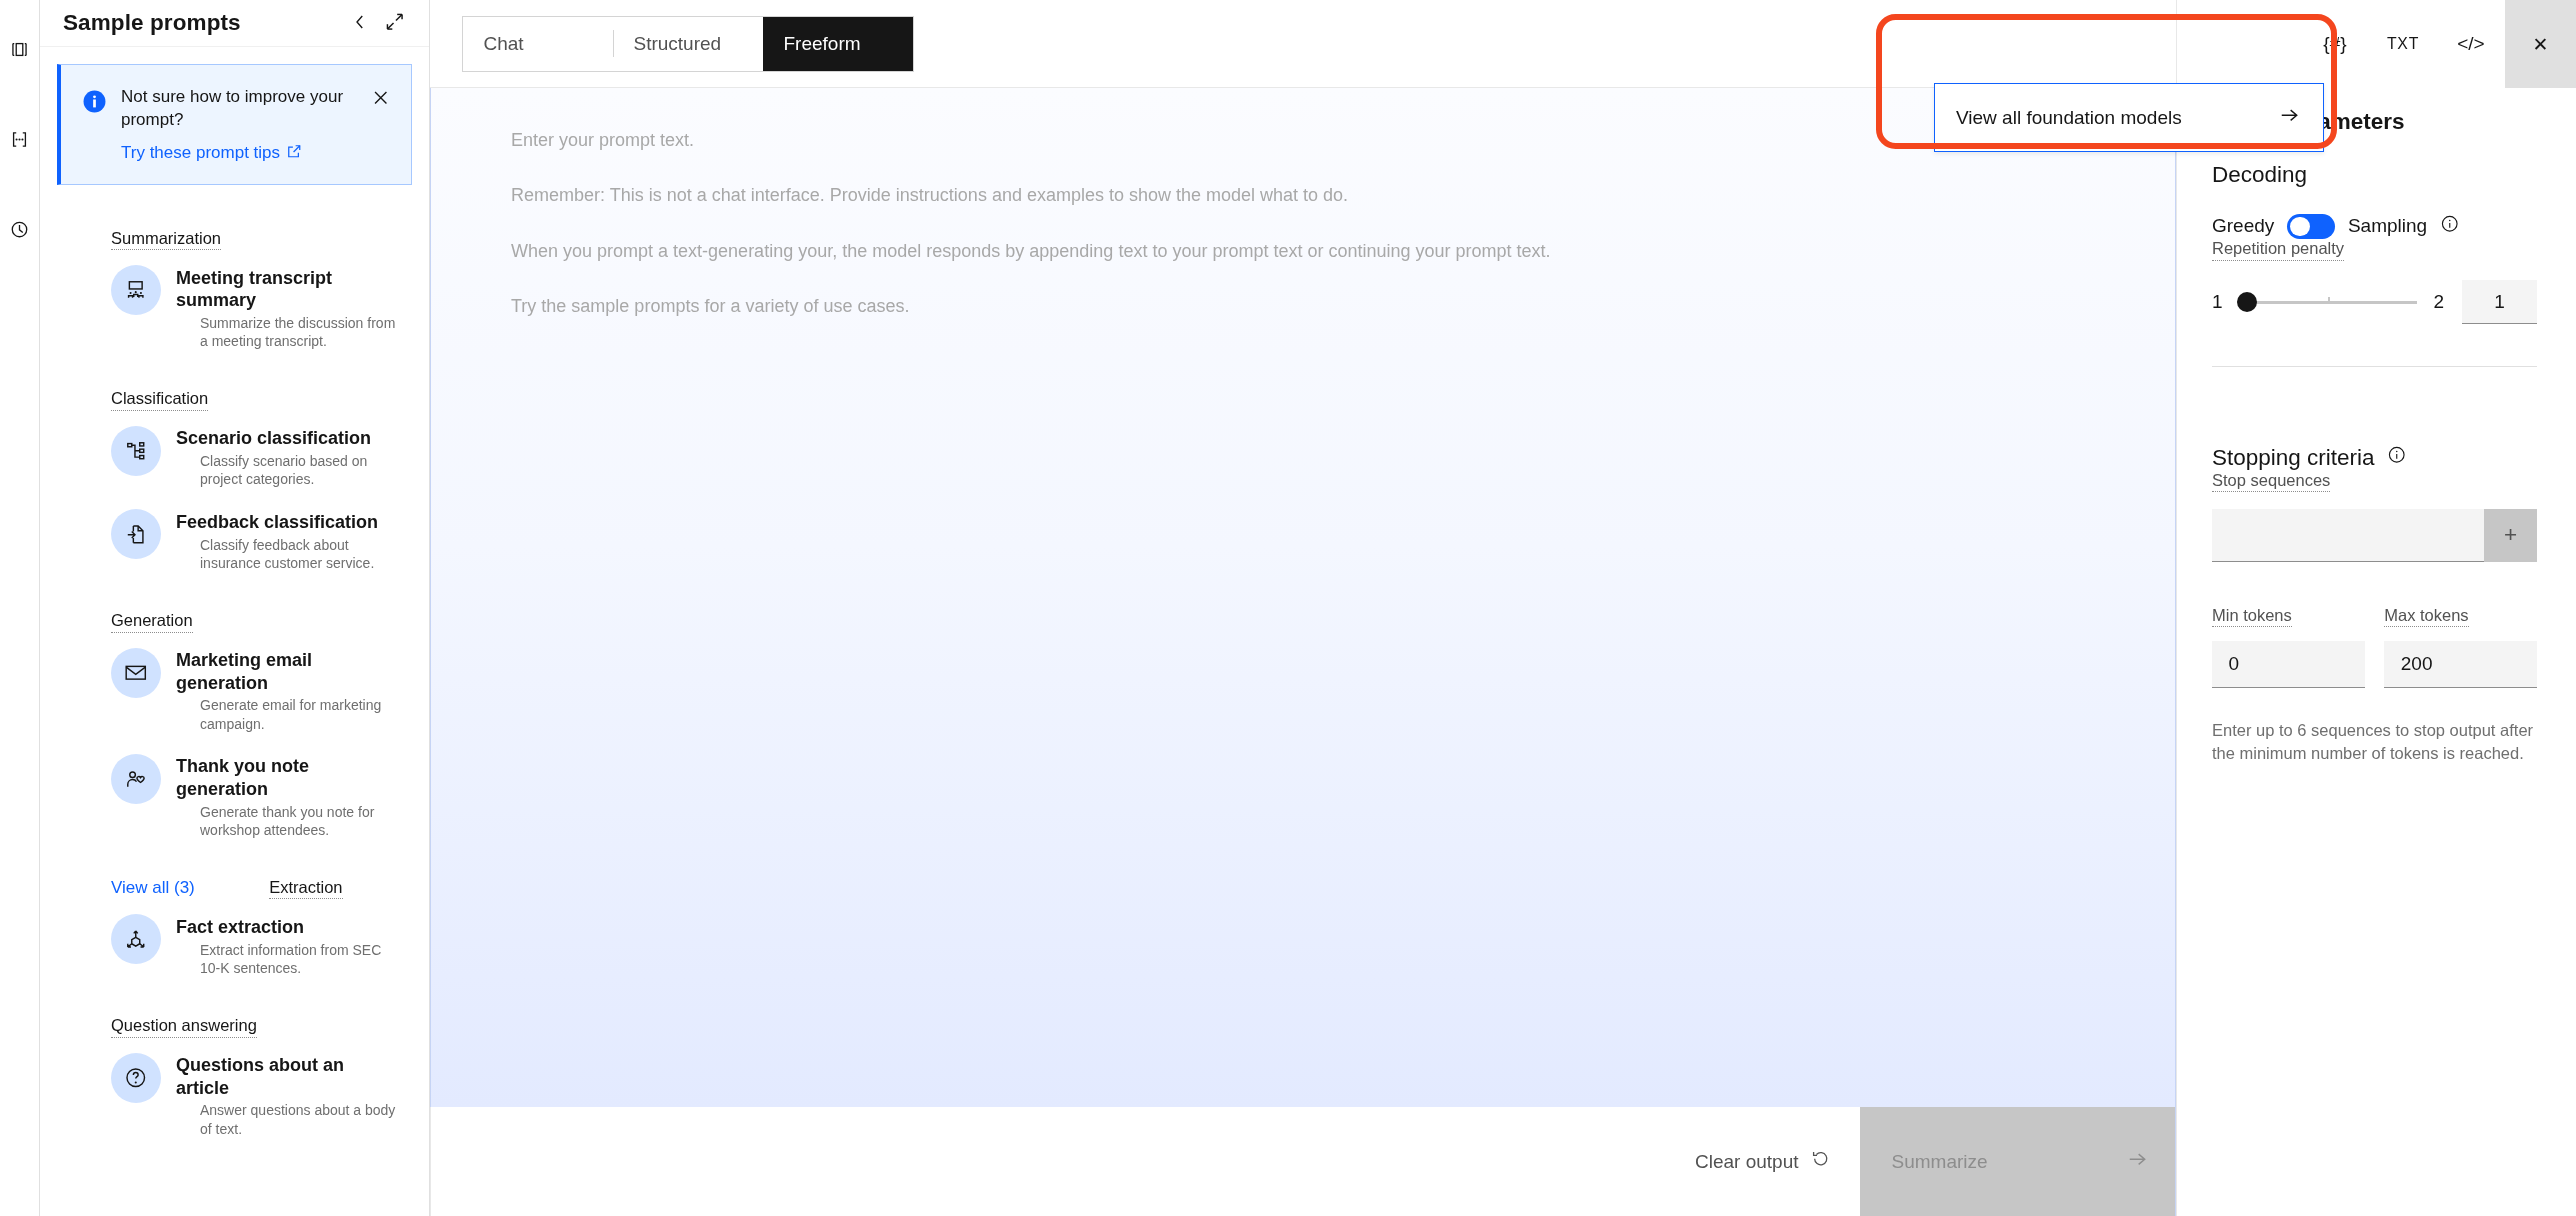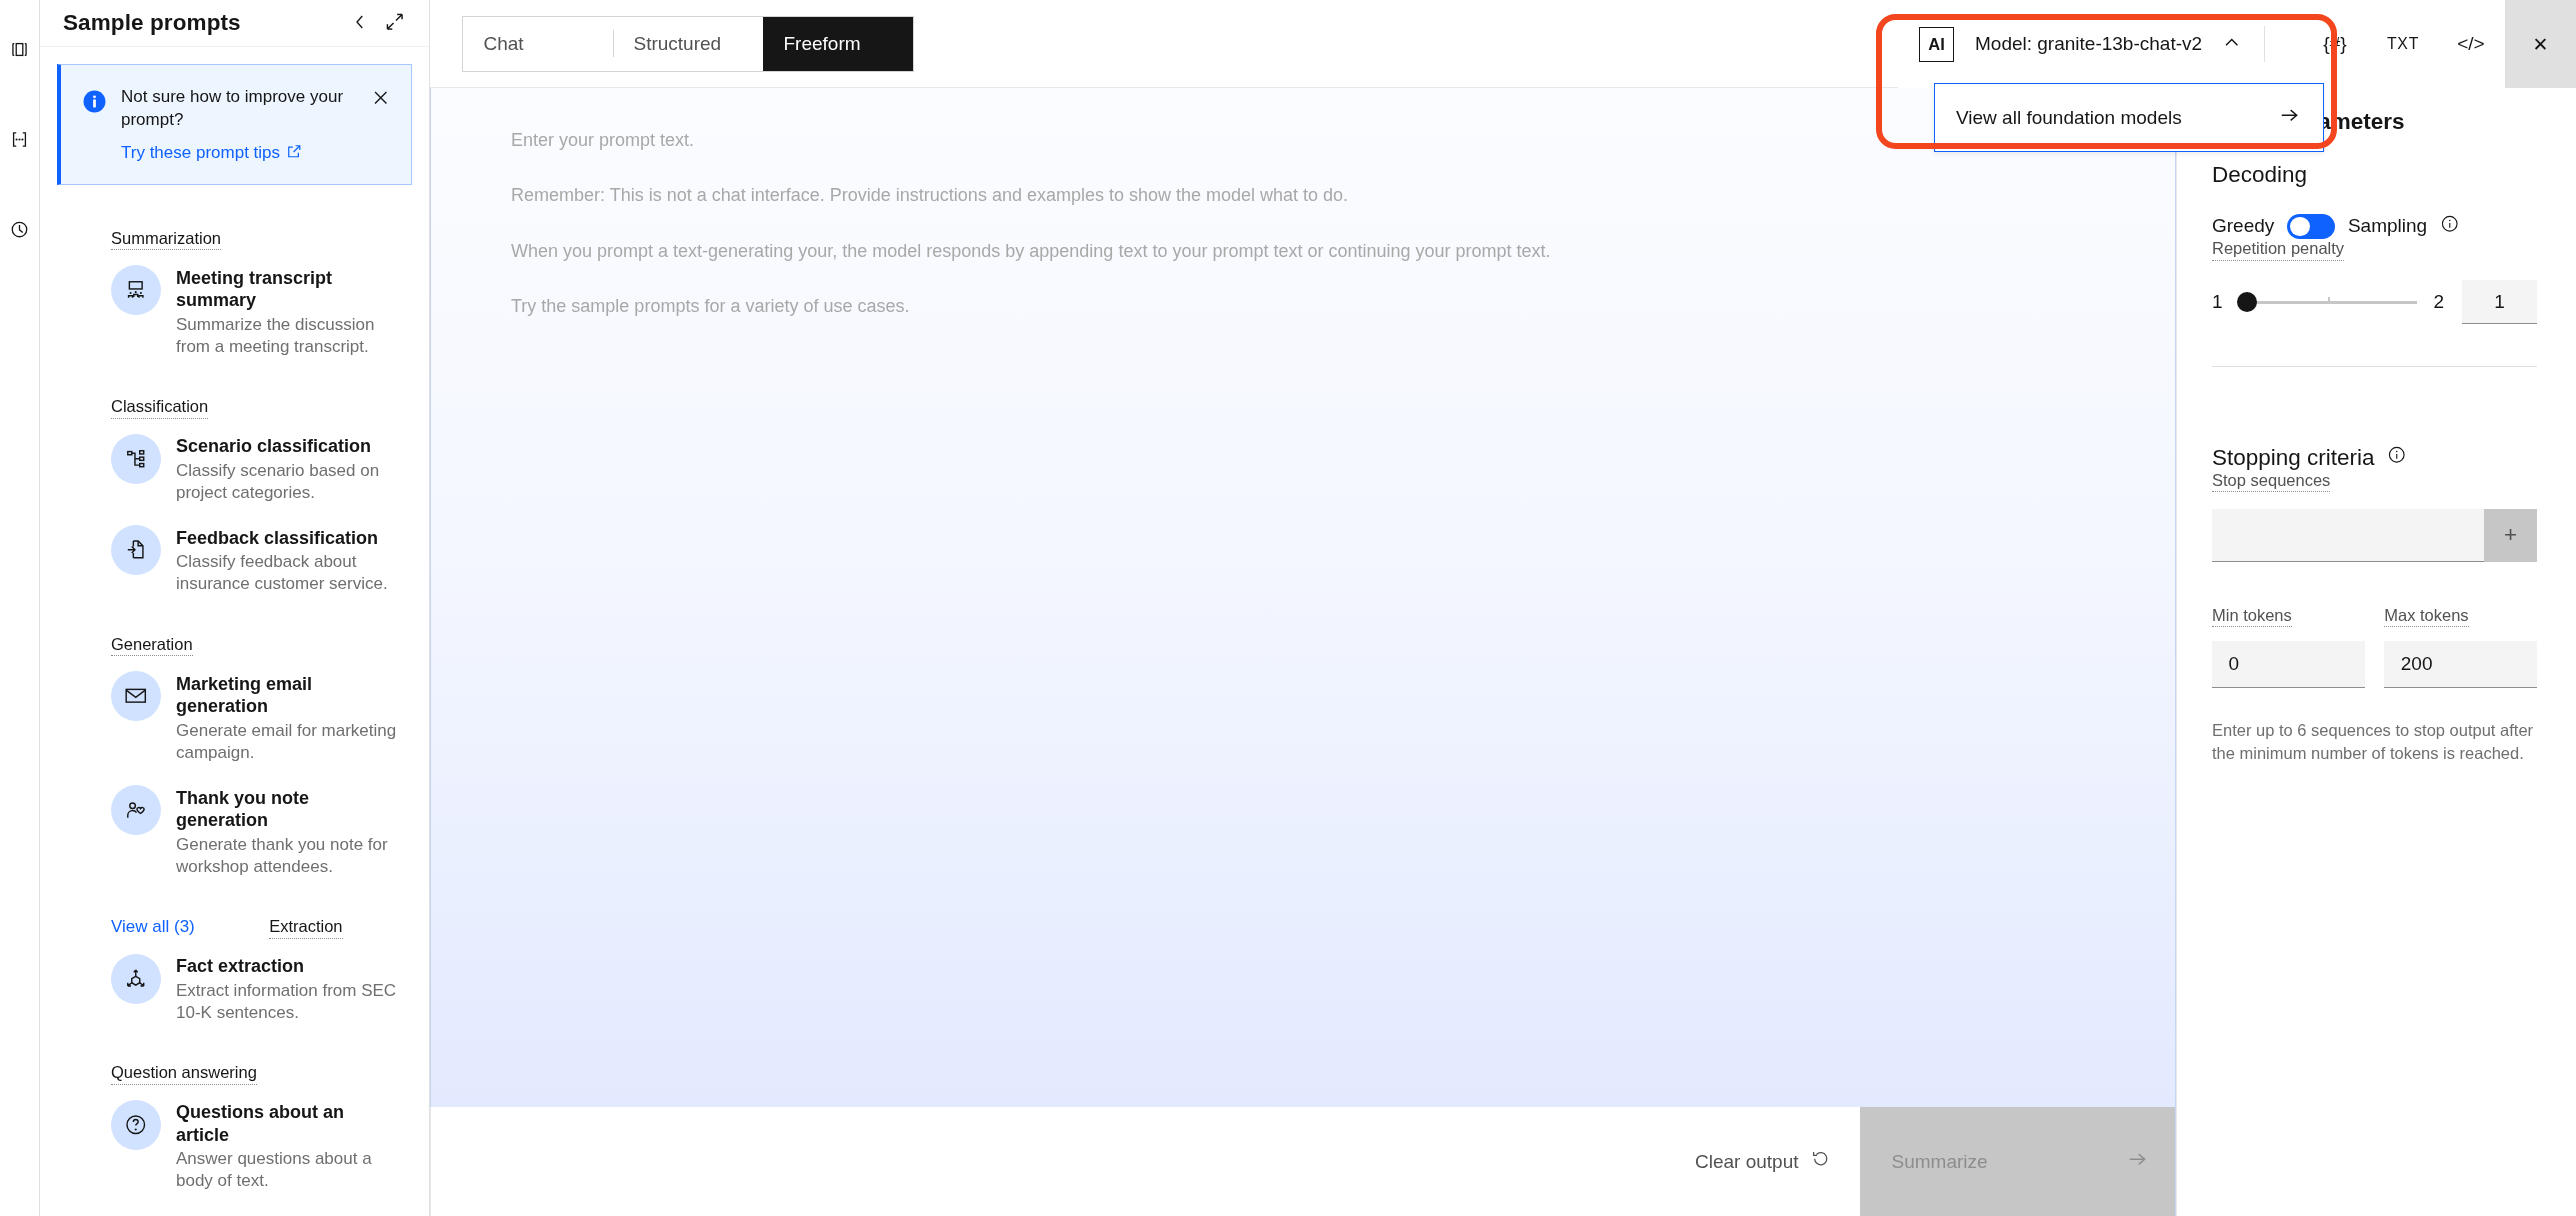--- a/index.html
+++ b/index.html
@@ -133,25 +133,26 @@
     margin-right: 15px;
   }
   .pi-text { flex: 1; padding-top: 1.5px; }
   .pi-title {
     font-size: 18px;
     font-weight: 700;
     color: #161616;
     line-height: 1.25;
   }
   .pi-desc {
-    font-size: 17px;
+    font-size: 14px;
     color: #6f6f6f;
     line-height: 1.3;
     margin-top: 2.3px;
     max-width: 225px;
+    margin-left: 24px;
   }
   .view-all {
     font-size: 17px;
     color: #0f62fe;
     margin: 15px 0 0 71px;
     display: inline-block;
     cursor: pointer;
   }
 
   
@@ -769,32 +770,20 @@
         <div class="token-col">
           <div class="field-label" style="margin-top:44px">Max tokens</div>
           <div class="token-box">200</div>
         </div>
       </div>
 
       <div class="helper">Enter up to 6 sequences to stop output after the minimum number of tokens is reached.</div>
     </div>
   </div>
 
-  <div class="model-bar">
-    <div class="ai-badge">AI</div>
-    <div class="model-name">Model: granite-13b-chat-v2</div>
-    <div class="chev-up">
-      <span>
-        <svg width="19.5" height="19.5" viewBox="0 0 24 24" fill="none" stroke="#161616" stroke-width="1.8">
-          <path d="M5 15 L12 8 L19 15"></path>
-        </svg>
-      </span>
-    </div>
-    <div class="model-sep"></div>
-  </div>
 
   <div class="model-menu">
     <span>View all foundation models</span>
     <span>
       <svg width="22.5" height="22.5" viewBox="0 0 24 24" fill="none" stroke="#161616" stroke-width="1.5">
         <path d="M4 12h15M13.5 6.5 20 12l-6.5 5.5"></path>
       </svg>
     </span>
   </div>
 

